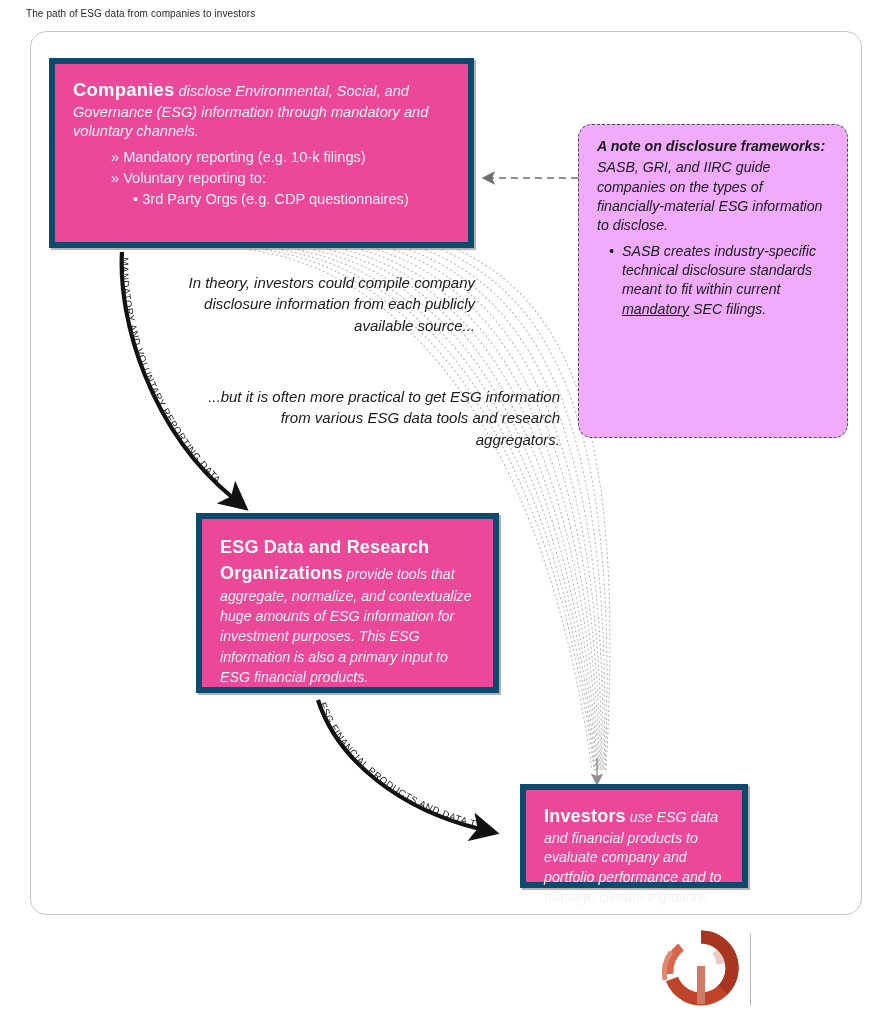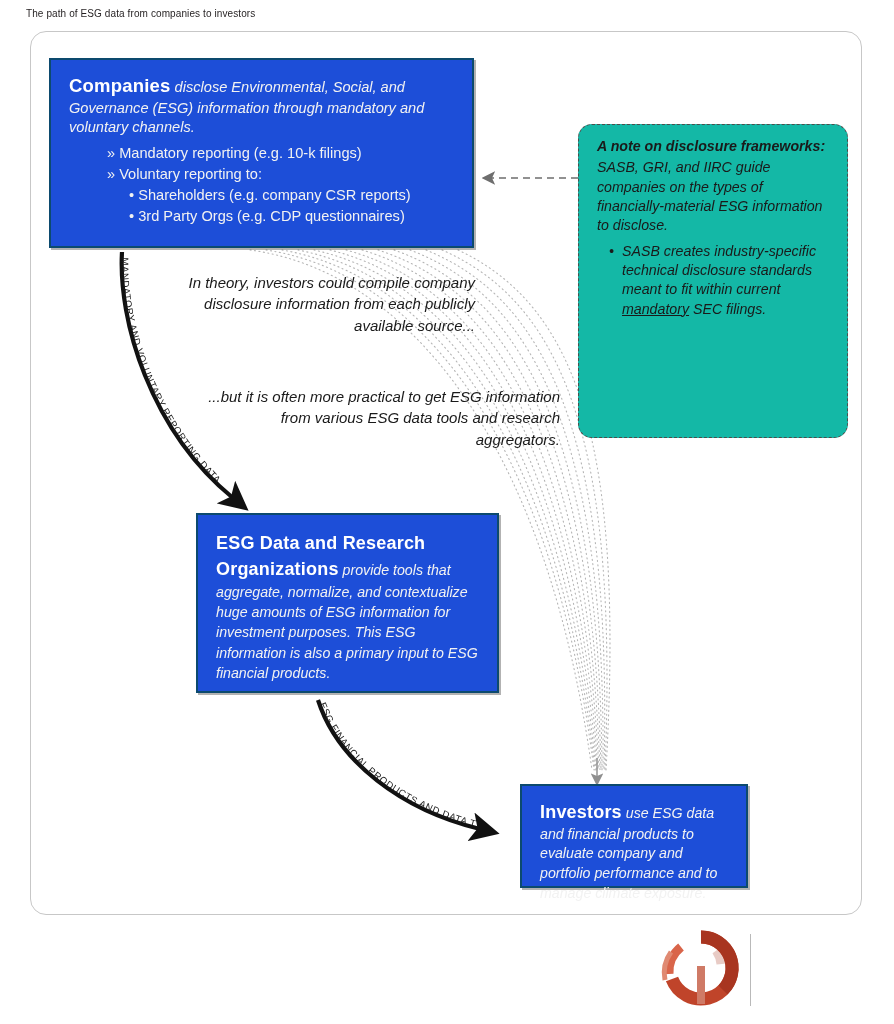--- a/index.html
+++ b/index.html
@@ -26,22 +26,22 @@
     border-radius:16px;
     background:#ffffff;
     box-sizing:border-box;
   }
 
   svg.layer{position:absolute;left:0;top:0;width:894px;height:1024px;pointer-events:none;}
 
   
   .gbox{
     position:absolute;
-    background:#1d4ed8;
-    border:2px solid #0c4a6e;
+    background:#ec4899;
+    border:6px solid #0c4a6e;
     box-sizing:border-box;
     color:#ffffff;
     box-shadow:2px 2px 0 rgba(0,0,0,.30);
   }
   .gbox .body{
     font-style:italic;
     font-size:14.6px;
     line-height:1.33;
     color:#f2f2f2;
   }
@@ -69,21 +69,21 @@
   #box-esg .body{font-size:14.2px;line-height:1.42;}
   #box-esg .lead{font-size:18px;}
   #box-investors .lead{font-size:18px;}
 
   
   .notebox{
     position:absolute;left:578px;top:124px;width:270px;height:314px;
     border:1.6px dashed #4d4d4d;
     border-radius:14px;
     box-sizing:border-box;
-    background:#14b8a6;
+    background:#f0abfc;
     padding:12px 14px 0 18px;
     font-style:italic;
     font-size:14.2px;line-height:1.36;
     color:#1a1a1a;
   }
   .notebox .nhead{font-weight:bold;font-style:italic;display:block;margin-bottom:2px;}
   .notebox ul{
     list-style:none;margin:6px 0 8px 0;padding:0 0 0 12px;
   }
   .notebox ul li{
@@ -174,21 +174,20 @@
       <textPath href="#p-prod" startOffset="2%" side="left">ESG FINANCIAL PRODUCTS AND DATA TOOLS</textPath>
     </text>
   </svg>
 
   <div class="gbox" id="box-companies">
     <div class="body"><span class="lead">Companies</span><span> disclose Environmental, Social, and Governance (ESG) information through mandatory and voluntary channels.</span></div>
     <ul class="b1">
       <li>» Mandatory reporting (e.g. 10-k filings)</li>
       <li>» Voluntary reporting to:</li>
       <ul class="b2">
-        <li>• Shareholders (e.g. company CSR reports)</li>
         <li>• 3rd Party Orgs (e.g. CDP questionnaires)</li>
       </ul>
     </ul>
   </div>
 
   <div class="notebox">
     <span class="nhead">A note on disclosure frameworks:</span>
     <span>SASB, GRI, and IIRC guide companies on the types of financially-material ESG information to disclose.</span>
     <ul>
       <li><span>SASB creates industry-specific technical disclosure standards meant to fit within current </span><span class="u">mandatory</span><span> SEC filings.</span></li>

